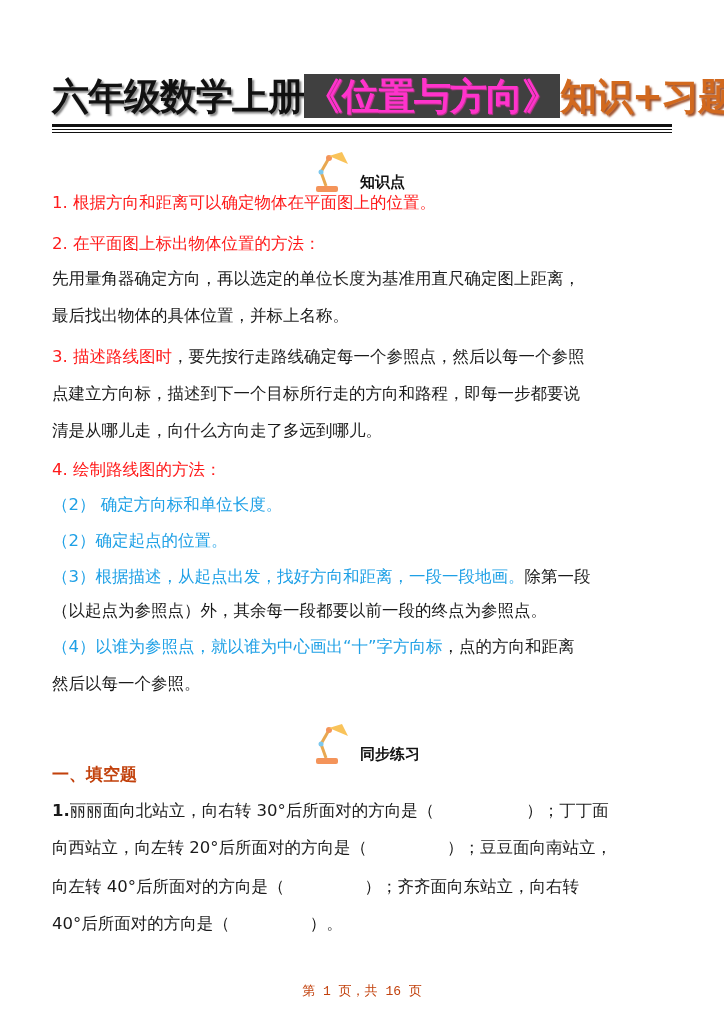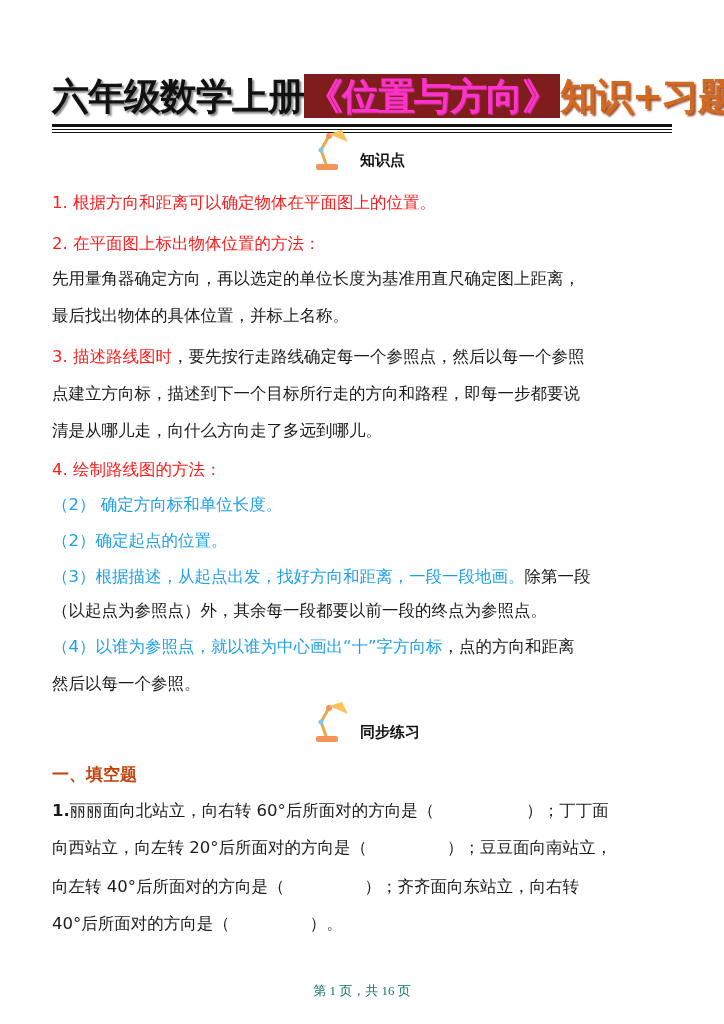--- a/index.html
+++ b/index.html
@@ -2,32 +2,32 @@
 <html><head>
   <meta charset="utf-8">
   <style>
     html, body { margin: 0; padding: 0; background: #ffffff; }
     body { width: 724px; height: 1024px; position: relative; overflow: hidden;
            font-family: "DejaVu Sans", "Liberation Sans", sans-serif; color: #111; }
     .title { position: absolute; left: 52px; top: 70px; width: 620px; height: 52px;
              font-family: "DejaVu Serif", "Liberation Serif", serif; font-size: 37px; font-weight: bold;
              line-height: 52px; white-space: nowrap; letter-spacing: -1px; }
     .title .t1 { color: #111; text-shadow: 2px 2px 2px #888; }
-    .title .t2 { color: #ff33cc; background: #7f1d1d; text-shadow: 1px 1px 1px #c39; padding: 0 2px; }
+    .title .t2 { color: #ff33cc; background: #404040; text-shadow: 1px 1px 1px #c39; padding: 0 2px; }
     .title .t3 { color: #d2691e; text-shadow: 2px 2px 2px #a0522d; }
     .rule { position: absolute; left: 52px; width: 620px; background: #111; }
-    .section-head { position: absolute; display: flex; align-items: flex-end; }
+    .section-head { position: absolute; display: flex; align-items: flex-end; margin-top: 22px; }
     .section-head .lbl { font-size: 15px; font-weight: bold; margin-left: 4px; margin-bottom: 2px; }
     .line { position: absolute; left: 52px; font-size: 16.5px; line-height: 22px; white-space: nowrap; text-align: center; }
     .red { color: #ff1a1a; }
     .blue { color: #1ea0e6; }
     .dark { color: #1a1a1a; }
     .h-fill { position: absolute; left: 52px; top: 763px; font-size: 17px; font-weight: bold; color: #c2410c; }
     .footer { position: absolute; left: 0; width: 724px; top: 982px; text-align: center;
-              font-family: Liberation Serif, serif; font-size: 13px; color: #0f766e; }
+              font-family: Liberation Mono, monospace; font-size: 13px; color: #c2410c; }
     .blank { display: inline-block; }
   </style>
 </head>
 <body>
 
 <div class="title">
   <span class="t1">六年级数学上册</span><span class="t2">《位置与方向》</span><span class="t3">知识+习题</span>
 </div>
 <div class="rule" style="top:124px;height:3px;"></div>
 <div class="rule" style="top:129px;height:1px;"></div>
@@ -76,21 +76,21 @@
     <circle cx="9" cy="22" r="2.5" fill="#7cc8ee"></circle>
     <circle cx="17" cy="8" r="3" fill="#f4945a"></circle>
     <path d="M17 6 L30 2 L36 14 Z" fill="#f9c35a"></path>
   </svg>
   <span class="lbl">同步练习</span>
 </div>
 
 <div class="h-fill">一、填空题</div>
 
 <div class="line dark" style="top:800px;">
-  <b>1.</b><span>丽丽面向北站立，向右转 60°后所面对的方向是（</span><span class="blank" style="width:92px;"></span><span>）；丁丁面</span>
+  <b>1.</b><span>丽丽面向北站立，向右转 30°后所面对的方向是（</span><span class="blank" style="width:92px;"></span><span>）；丁丁面</span>
 </div>
 <div class="line dark" style="top:837px;">
   <span>向西站立，向左转 20°后所面对的方向是（</span><span class="blank" style="width:80px;"></span><span>）；豆豆面向南站立，</span>
 </div>
 <div class="line dark" style="top:876px;">
   <span>向左转 40°后所面对的方向是（</span><span class="blank" style="width:80px;"></span><span>）；齐齐面向东站立，向右转</span>
 </div>
 <div class="line dark" style="top:913px;">
   <span>40°后所面对的方向是（</span><span class="blank" style="width:80px;"></span><span>）。</span>
 </div>

